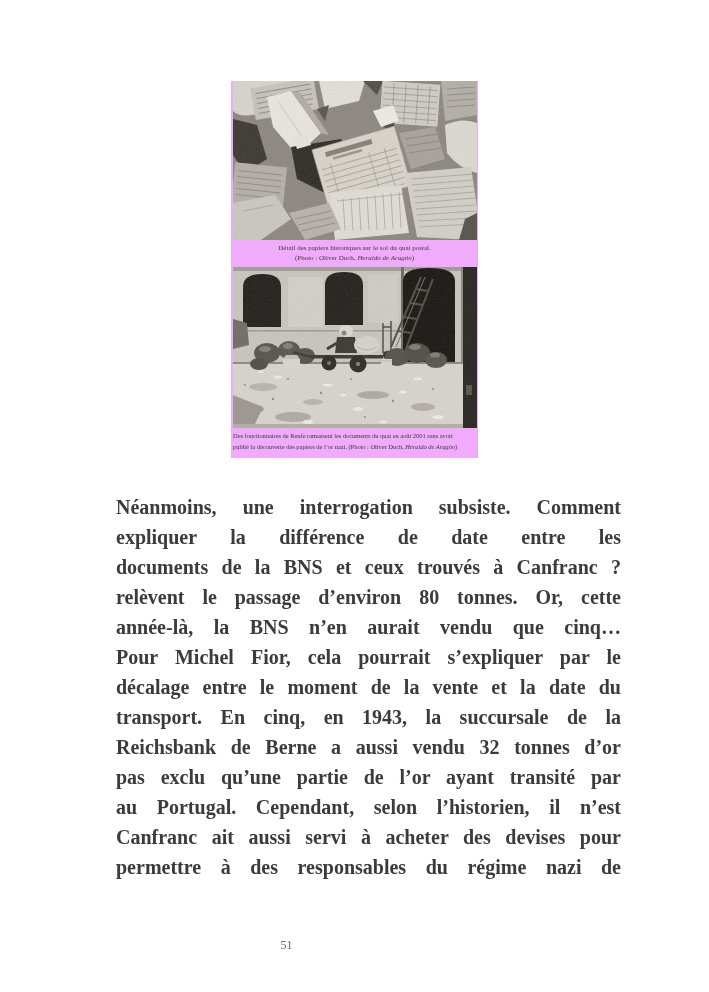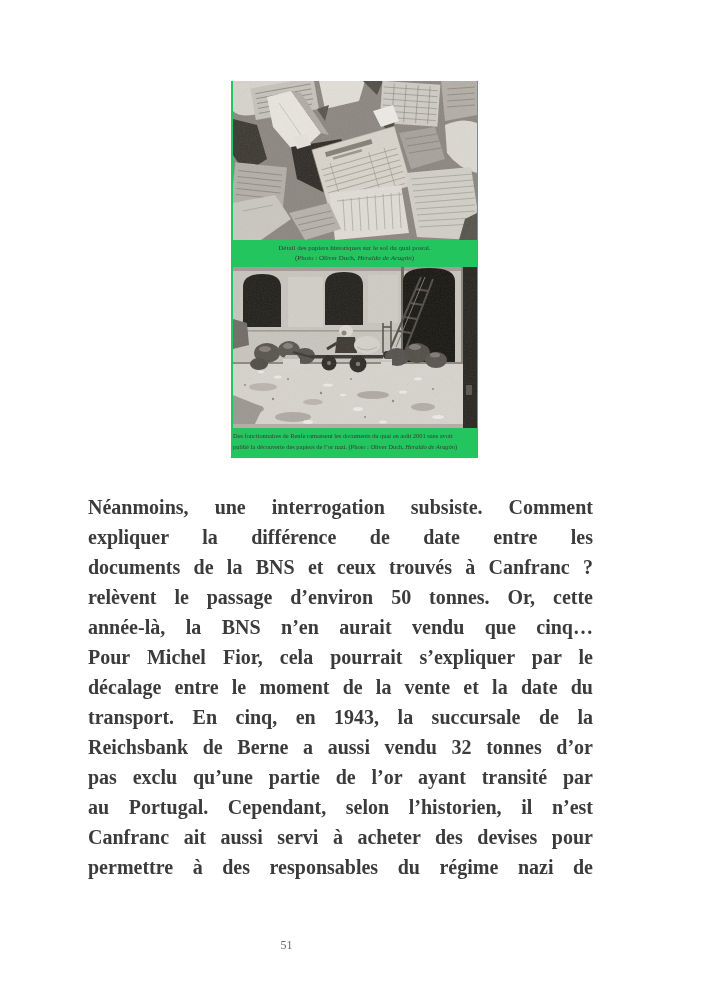--- a/index.html
+++ b/index.html
@@ -2,31 +2,31 @@
 <html><head>
 <meta charset="utf-8">
 <style>
   html,body{margin:0;padding:0;}
   body{
     width:709px;height:992px;position:relative;background:#ffffff;
     font-family:"Liberation Serif",serif;overflow:hidden;
   }
   .scan{
     position:absolute;left:231px;top:81px;width:247px;margin:0;padding:0;
-    background:#22c55e;
+    background:#f0abfc;
   }
   .photo{width:244px;margin:0 auto;display:block;line-height:0;}
   .photo svg{display:block;}
   .cap{color:#3c3c3c;}
   .cap .cap-line{white-space:nowrap;}
   .cap1{font-size:7px;line-height:10px;text-align:center;margin:3px 0 4px 0;}
   .cap2{font-size:6.5px;line-height:11px;text-align:left;margin:2px 0 6px 2px;letter-spacing:-0.05px;}
   .cap i{font-style:italic;}
   .bodytext{
-    position:absolute;left:88px;top:492px;width:505px;
+    position:absolute;left:116px;top:492px;width:505px;
     font-weight:700;color:#3b3b3b;font-size:20px;line-height:30px;
   }
   .bodytext .line{
     text-align:justify;text-align-last:justify;white-space:normal;
     height:30px;overflow:visible;
   }
   .pagenum{
     position:absolute;top:938px;left:0;width:573px;text-align:center;
     font-size:12px;color:#666;font-weight:400;
   }
@@ -312,21 +312,21 @@
       <div class="cap-line">Des fonctionnaires de Renfe ramassent les documents du quai en août 2001 sans avoir</div>
       <div class="cap-line"><span>publié la découverte des papiers de l’or nazi. (Photo&nbsp;: Oliver Duch, </span><i>Heraldo de Aragón</i><span>)</span></div>
     </figcaption>
 
   </figure>
 
   <div class="bodytext" id="paragraph">
       <div class="line">Néanmoins, une interrogation subsiste. Comment</div>
       <div class="line">expliquer la différence de date entre les</div>
       <div class="line">documents de la BNS et ceux trouvés à Canfranc&nbsp;?</div>
-      <div class="line">relèvent le passage d’environ 50 tonnes. Or, cette</div>
+      <div class="line">relèvent le passage d’environ 80 tonnes. Or, cette</div>
       <div class="line">année-là, la BNS n’en aurait vendu que cinq…</div>
       <div class="line">Pour Michel Fior, cela pourrait s’expliquer par le</div>
       <div class="line">décalage entre le moment de la vente et la date du</div>
       <div class="line">transport. En cinq, en 1943, la succursale de la</div>
       <div class="line">Reichsbank de Berne a aussi vendu 32 tonnes d’or</div>
       <div class="line">pas exclu qu’une partie de l’or ayant transité par</div>
       <div class="line">au Portugal. Cependant, selon l’historien, il n’est</div>
       <div class="line">Canfranc ait aussi servi à acheter des devises pour</div>
       <div class="line">permettre à des responsables du régime nazi de</div>
     </div>

